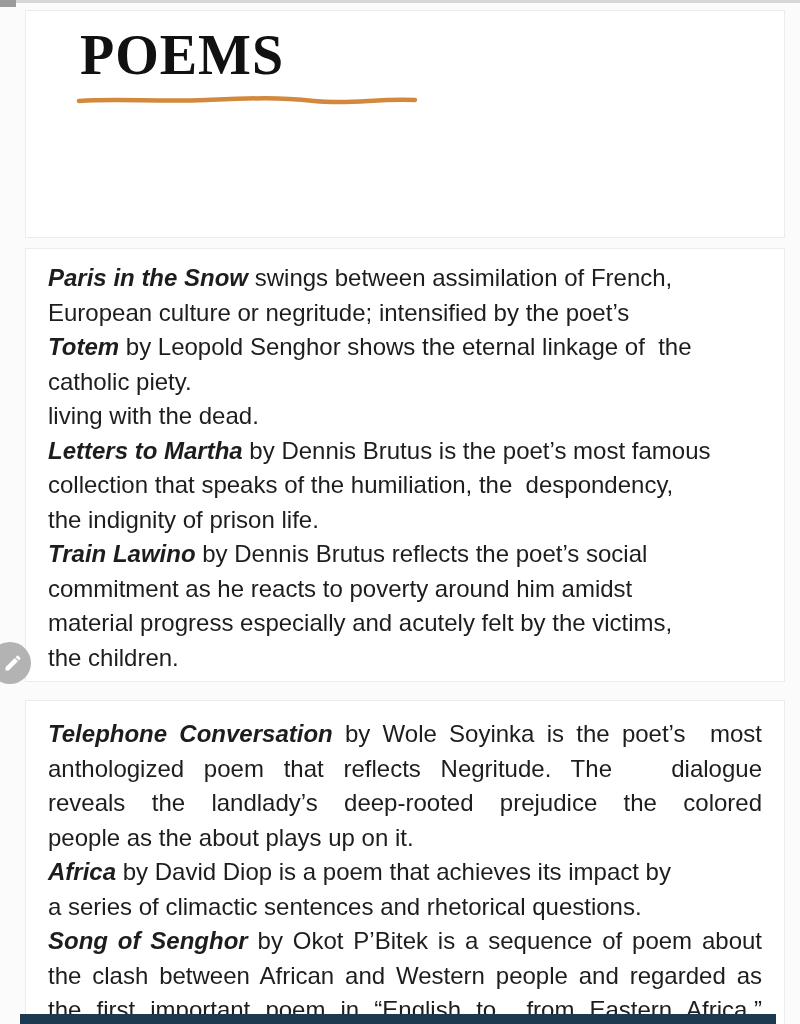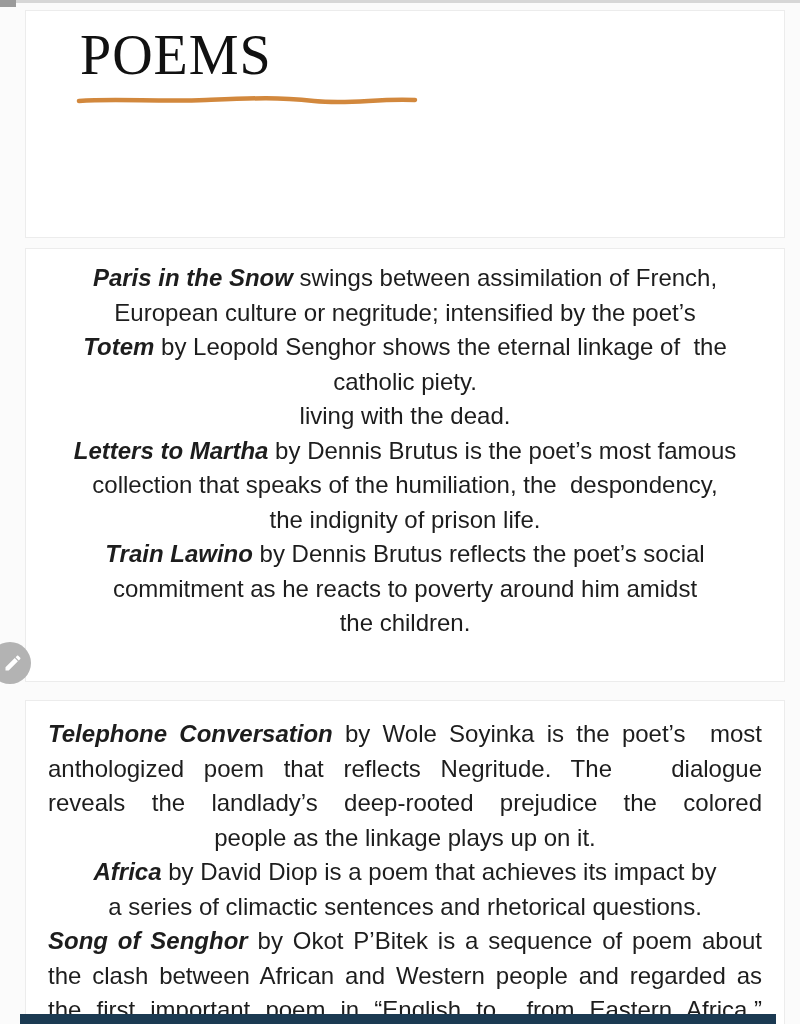--- a/index.html
+++ b/index.html
@@ -23,36 +23,36 @@
     position:absolute; left:25px; width:760px;
     background:#ffffff;
     border:1px solid #ececec;
   }
   .card-title   { top:10px;  height:228px; }
   .card-text-a  { top:248px; height:434px; }
   .card-text-b  { top:700px; height:330px; }
 
   .page-title {
     font-family:"Liberation Serif", serif;
-    font-weight:normal;
+    font-weight:bold;
     font-size:56px;
     letter-spacing:1px;
     color:#111111;
     padding:14px 0 0 54px;
     line-height:1.1;
   }
   .underline-wrap {
     position:absolute; left:50px; top:82px; width:342px; height:14px;
   }
   .text-block-a { padding:12px 22px 0 22px; }
   .text-block-b { padding:16px 22px 0 22px; }
   .line {
     font-size:24px;
     line-height:34.5px;
-    text-align:center;
+    text-align:left;
     white-space:normal;
   }
   .line.stretch {
     text-align:justify;
     text-align-last:justify;
   }
   .poem-title {
     font-weight:bold;
     font-style:italic;
   }
@@ -91,36 +91,37 @@
       <div class="line"><span class="poem-title">Paris in the Snow</span> swings between assimilation of French,</div>
       <div class="line">European culture or negritude; intensified by the poet’s</div>
       <div class="line"><span class="poem-title">Totem</span> by Leopold Senghor shows the eternal linkage of&nbsp; the</div>
       <div class="line">catholic piety.</div>
       <div class="line">living with the dead.</div>
       <div class="line"><span class="poem-title">Letters to Martha</span> by Dennis Brutus is the poet’s most famous</div>
       <div class="line">collection that speaks of the humiliation, the&nbsp; despondency,</div>
       <div class="line">the indignity of prison life.</div>
       <div class="line"><span class="poem-title">Train Lawino</span> by Dennis Brutus reflects the poet’s social</div>
       <div class="line">commitment as he reacts to poverty around him amidst</div>
+      <div class="line">material progress especially and acutely felt by the victims,</div>
       <div class="line">the children.</div>
     </div>
 </section>
 
 <div class="edit-fab" style="background: rgb(179, 179, 179);">
   <svg viewBox="0 0 24 24">
     <path fill="#ffffff" d="M3 17.2V21h3.8L17.9 9.9l-3.8-3.8L3 17.2zM20.7 7.1c.4-.4.4-1 0-1.4l-2.4-2.4c-.4-.4-1-.4-1.4 0l-1.8 1.8 3.8 3.8 1.8-1.8z"></path>
   </svg>
 </div>
 
 <section class="card card-text-b">
   <div class="text-block-b" id="card-b-lines">
       <div class="line stretch"><span class="poem-title">Telephone Conversation</span> by Wole Soyinka is the poet’s&nbsp; most</div>
       <div class="line stretch">anthologized poem that reflects Negritude. The&nbsp; &nbsp;dialogue</div>
       <div class="line stretch">reveals the landlady’s deep-rooted prejudice the colored</div>
-      <div class="line">people as the linkage plays up on it.</div>
+      <div class="line">people as the about plays up on it.</div>
       <div class="line"><span class="poem-title">Africa</span> by David Diop is a poem that achieves its impact by</div>
       <div class="line">a series of climactic sentences and rhetorical questions.</div>
       <div class="line stretch"><span class="poem-title">Song of Senghor</span> by Okot P’Bitek is a sequence of poem about</div>
       <div class="line stretch">the clash between African and Western people and regarded as</div>
       <div class="line stretch">the first important poem in “English to&nbsp; from Eastern Africa.”</div>
     </div>
 </section>
 
 <div class="footer-bar" style="background: rgb(27, 58, 82);"></div>
 

